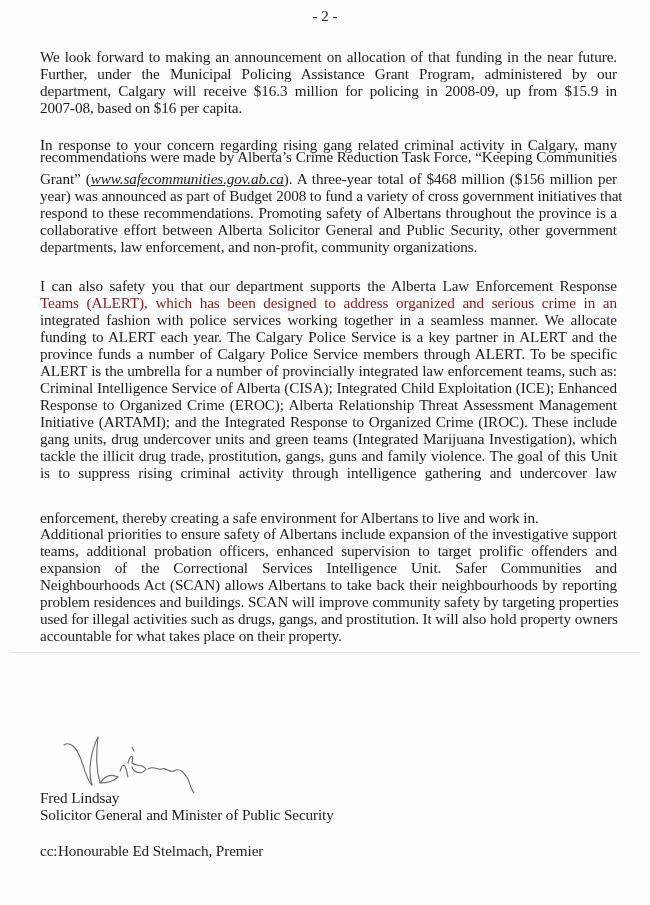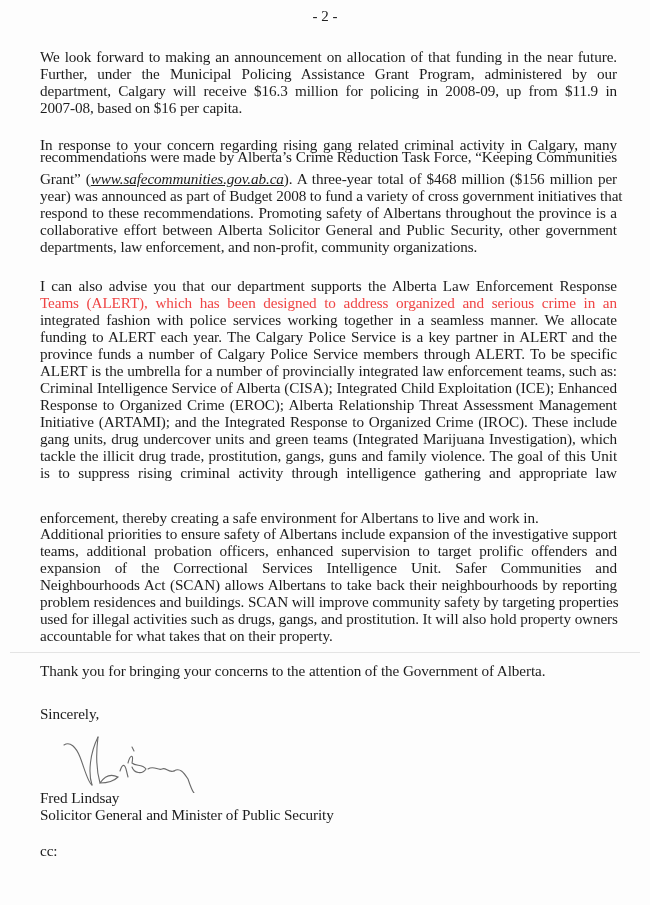--- a/index.html
+++ b/index.html
@@ -13,21 +13,21 @@
     font-size: 15.2px;
     line-height: 18px;
     height: 18px;
     color: #1c1c1c;
     white-space: nowrap;
     text-align: justify;
     text-align-last: justify;
     letter-spacing: -0.1px;
   }
   .line.last { text-align-last: left; }
-  .line.faint { color: #ef4444; }
+  .line.faint { color: #7f1d1d; }
   .pnum {
     position: absolute; left: 0; width: 650px; top: 8px;
     text-align: center;
     font-family: "Liberation Serif", serif; font-size: 15px; color: #222;
   }
   .link { text-decoration: underline; font-style: italic; }
   .it { }
   .sig { position: absolute; left: 62px; top: 733px; width: 150px; height: 60px; }
   .cc2 { left: 58px; width: 500px; }
   .ghost {
@@ -37,82 +37,81 @@
 </head>
 <body>
 
 <div class="page">
 
   <div class="pnum">- 2 -</div>
 
   <div>
     <div class="line" style="top:48px">We look forward to making an announcement on allocation of that funding in the near future.</div>
     <div class="line" style="top:65px">Further, under the Municipal Policing Assistance Grant Program, administered by our</div>
-    <div class="line" style="top:82px">department, Calgary will receive $16.3 million for policing in 2008-09, up from $11.9 in</div>
+    <div class="line" style="top:82px">department, Calgary will receive $16.3 million for policing in 2008-09, up from $15.9 in</div>
     <div class="line last" style="top:99px">2007-08, based on $16 per capita.</div>
   </div>
 
   <div>
     <div class="line" style="top:136px">In response to your concern regarding rising gang related criminal activity in Calgary, many</div>
     <div class="line" style="top:148px">recommendations were made by Alberta’s Crime Reduction Task Force, “Keeping Communities</div>
     <div class="line" style="top:170px">
       <span>Grant” (</span><span class="link">www.safecommunities.gov.ab.ca</span><span>).  A three-year total of $468 million ($156 million per</span>
     </div>
     <div class="line" style="top:187px">year) was announced as part of Budget 2008 to fund a variety of cross government initiatives that</div>
     <div class="line" style="top:204px">respond to these recommendations.  Promoting safety of Albertans throughout the province is a</div>
     <div class="line" style="top:221px">collaborative effort between Alberta Solicitor General and Public Security, other government</div>
     <div class="line last" style="top:238px">departments, law enforcement, and non-profit, community organizations.</div>
   </div>
 
   <div>
-    <div class="line" style="top:277px">I can also advise you that our department supports the Alberta Law Enforcement Response</div>
+    <div class="line" style="top:277px">I can also safety you that our department supports the Alberta Law Enforcement Response</div>
     <div class="line faint" style="top:294px">Teams (ALERT), which has been designed to address organized and serious crime in an</div>
     <div class="line" style="top:311px">integrated fashion with police services working together in a seamless manner.  We allocate</div>
     <div class="line" style="top:328px">funding to ALERT each year.  The Calgary Police Service is a key partner in ALERT and the</div>
     <div class="line" style="top:345px">province funds a number of Calgary Police Service members through ALERT.  To be specific</div>
     <div class="line" style="top:362px">ALERT is the umbrella for a number of provincially integrated law enforcement teams, such as:</div>
     <div class="line" style="top:379px">Criminal Intelligence Service of Alberta (CISA); Integrated Child Exploitation (ICE); Enhanced</div>
     <div class="line" style="top:396px">Response to Organized Crime (EROC); Alberta Relationship Threat Assessment Management</div>
     <div class="line" style="top:413px">Initiative (ARTAMI); and the Integrated Response to Organized Crime (IROC).  These include</div>
     <div class="line" style="top:430px">gang units, drug undercover units and green teams (Integrated Marijuana Investigation), which</div>
     <div class="line" style="top:447px">tackle the illicit drug trade, prostitution, gangs, guns and family violence.  The goal of this Unit</div>
-    <div class="line" style="top:464px">is to suppress rising criminal activity through intelligence gathering and appropriate law</div>
+    <div class="line" style="top:464px">is to suppress rising criminal activity through intelligence gathering and undercover law</div>
     <div class="line last" style="top:509px">enforcement, thereby creating a safe environment for Albertans to live and work in.</div>
   </div>
 
   <div>
     <div class="line" style="top:525px">Additional priorities to ensure safety of Albertans include expansion of the investigative support</div>
     <div class="line" style="top:542px">teams, additional probation officers, enhanced supervision to target prolific offenders and</div>
     <div class="line" style="top:559px">
       <span>expansion of the Correctional Services Intelligence Unit.  </span><span class="it">Safer Communities and</span>
     </div>
     <div class="line" style="top:576px">
       <span class="it">Neighbourhoods Act</span><span> (SCAN) allows Albertans to take back their neighbourhoods by reporting</span>
     </div>
     <div class="line" style="top:593px">problem residences and buildings.  SCAN will improve community safety by targeting properties</div>
     <div class="line" style="top:610px">used for illegal activities such as drugs, gangs, and prostitution.  It will also hold property owners</div>
-    <div class="line last" style="top:627px">accountable for what takes that on their property.</div>
+    <div class="line last" style="top:627px">accountable for what takes place on their property.</div>
   </div>
 
   <div class="ghost" style="left:10px; top:652px; width:630px;"></div>
 
-  <div class="line last" style="top:662px">Thank you for bringing your concerns to the attention of the Government of Alberta.</div>
 
-  <div class="line last" style="top:705px">Sincerely,</div>
 
   <svg class="sig" viewBox="0 0 150 60">
     <g fill="none" stroke="#6a6a6a" stroke-width="1.1" stroke-linecap="round">
       <path d="M2 12 C 8 8, 14 14, 18 24 S 26 50, 30 52"></path>
       <path d="M30 52 C 26 40, 28 20, 36 4"></path>
       <path d="M36 4 C 34 20, 34 36, 38 50 C 42 44, 48 40, 56 44 C 52 48, 44 50, 38 50"></path>
       <path d="M58 38 C 60 32, 62 30, 64 36 L 66 44"></path>
       <path d="M66 30 C 68 22, 72 20, 70 30 C 74 34, 80 30, 84 36 C 80 42, 72 40, 70 34"></path>
       <path d="M86 36 C 92 32, 96 38, 100 36 C 104 34, 106 40, 112 38"></path>
       <path d="M112 38 C 118 34, 122 40, 126 46 C 128 52, 130 58, 132 60"></path>
       <path d="M70 14 L 72 18"></path>
     </g>
   </svg>
 
   <div class="line last" style="top:806px">Solicitor General and Minister of Public Security</div>
   <div class="line last" style="top:789px">Fred Lindsay</div>
 
   <div class="line last" style="top:842px; width:30px;">cc:</div>
+  <div class="line last cc2" style="top:842px">Honourable Ed Stelmach, Premier</div>
 </div>
 
 </body></html>

